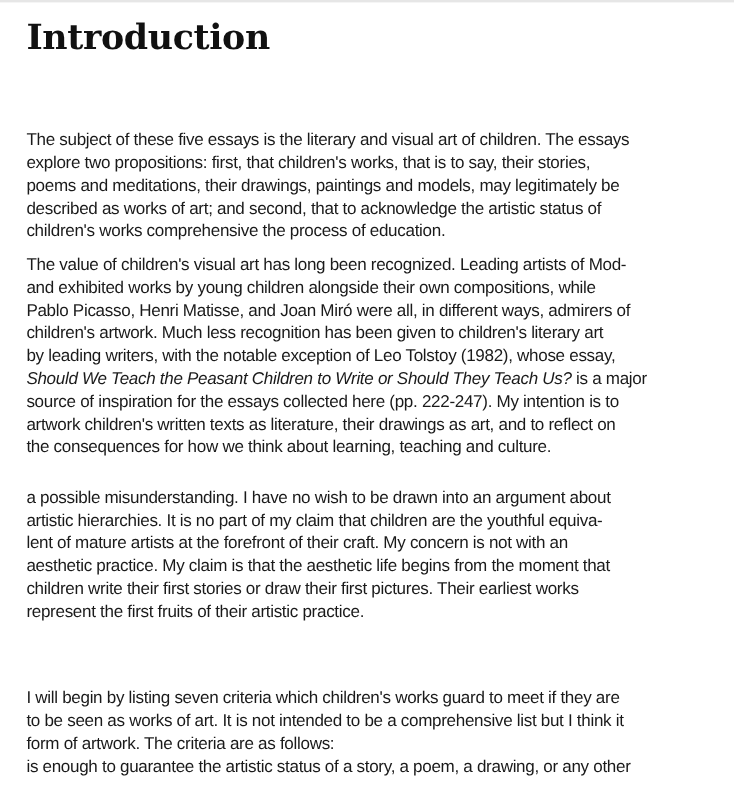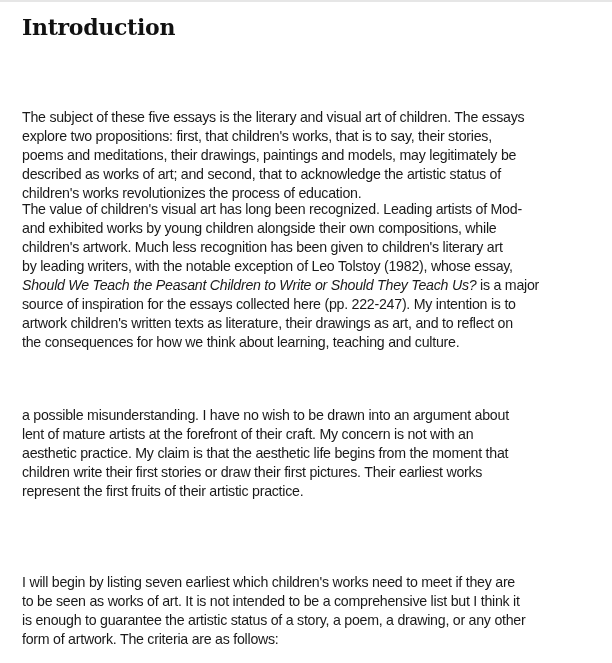--- a/index.html
+++ b/index.html
@@ -8,21 +8,21 @@
     background: #ffffff;
     font-family: "DejaVu Serif", "Liberation Serif", serif;
     color: #1a1a1a;
     position: relative;
   }
   .top-rule { position: absolute; top: 0; left: 0; width: 612px; height: 2px; background: #e6e6e6; }
   .page { position: absolute; left: 22px; top: 0; width: 574px; }
   h1 {
     margin: 0; position: absolute; top: 14px; left: 0;
     font-family: "DejaVu Serif", serif; font-weight: bold;
-    font-size: 22px; letter-spacing: -0.3px; color: #111;
+    font-size: 29px; letter-spacing: -0.3px; color: #111;
   }
   .para {
     position: absolute; left: 0; width: 574px;
     font-size: 12.6px; line-height: 19px; letter-spacing: -0.25px;
     font-family: Liberation Sans, sans-serif;
     font-size: 14.2px;
   }
   .para .line { display: block; white-space: nowrap; }
   .it { font-style: italic; }
 </style>
@@ -32,41 +32,43 @@
 <div class="top-rule"></div>
 
 <div class="page">
   <h1>Introduction</h1>
 
   <div class="para" style="top:108px">
     <span class="line">The subject of these five essays is the literary and visual art of children. The essays</span>
     <span class="line">explore two propositions: first, that children's works, that is to say, their stories,</span>
     <span class="line">poems and meditations, their drawings, paintings and models, may legitimately be</span>
     <span class="line">described as works of art; and second, that to acknowledge the artistic status of</span>
-    <span class="line">children's works revolutionizes the process of education.</span>
+    <span class="line">children's works comprehensive the process of education.</span>
   </div>
 
-  <div class="para" style="top:200px">
+  <div class="para" style="top:212px">
     <span class="line">The value of children's visual art has long been recognized. Leading artists of Mod-</span>
     <span class="line">and exhibited works by young children alongside their own compositions, while</span>
+    <span class="line">Pablo Picasso, Henri Matisse, and Joan Miró were all, in different ways, admirers of</span>
     <span class="line">children's artwork. Much less recognition has been given to children's literary art</span>
     <span class="line">by leading writers, with the notable exception of Leo Tolstoy (1982), whose essay,</span>
     <span class="line"><span class="it">Should We Teach the Peasant Children to Write or Should They Teach Us?</span><span> is a major</span></span>
     <span class="line">source of inspiration for the essays collected here (pp. 222-247). My intention is to</span>
     <span class="line">artwork children's written texts as literature, their drawings as art, and to reflect on</span>
     <span class="line">the consequences for how we think about learning, teaching and culture.</span>
   </div>
 
   <div class="para" style="top:406px">
     <span class="line">a possible misunderstanding. I have no wish to be drawn into an argument about</span>
+    <span class="line">artistic hierarchies. It is no part of my claim that children are the youthful equiva-</span>
     <span class="line">lent of mature artists at the forefront of their craft. My concern is not with an</span>
     <span class="line">aesthetic practice. My claim is that the aesthetic life begins from the moment that</span>
     <span class="line">children write their first stories or draw their first pictures. Their earliest works</span>
     <span class="line">represent the first fruits of their artistic practice.</span>
   </div>
 
   <div class="para" style="top:573px">
-    <span class="line">I will begin by listing seven earliest which children's works need to meet if they are</span>
+    <span class="line">I will begin by listing seven criteria which children's works guard to meet if they are</span>
     <span class="line">to be seen as works of art. It is not intended to be a comprehensive list but I think it</span>
+    <span class="line">form of artwork. The criteria are as follows:</span>
     <span class="line">is enough to guarantee the artistic status of a story, a poem, a drawing, or any other</span>
-    <span class="line">form of artwork. The criteria are as follows:</span>
   </div>
 </div>
 
 </body></html>

